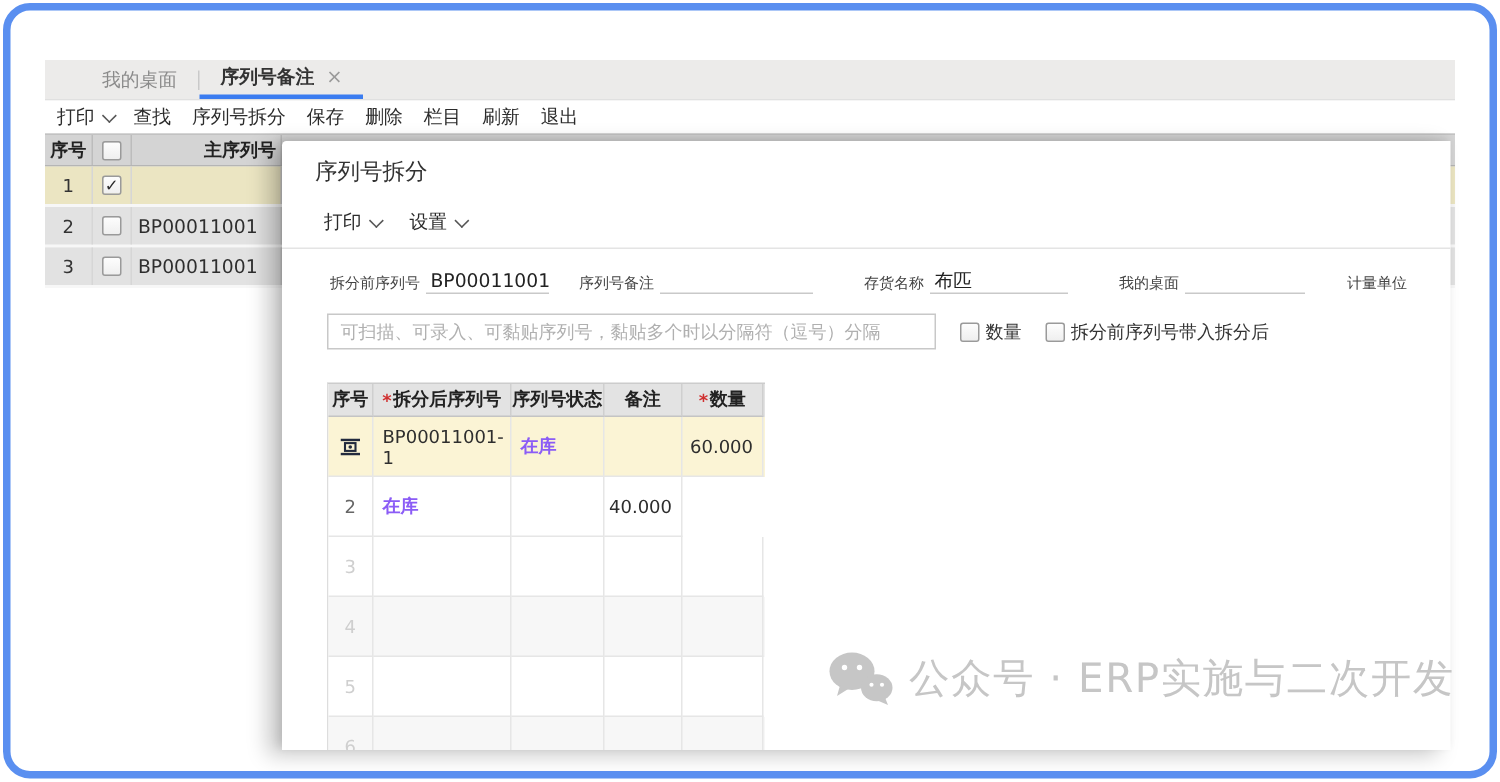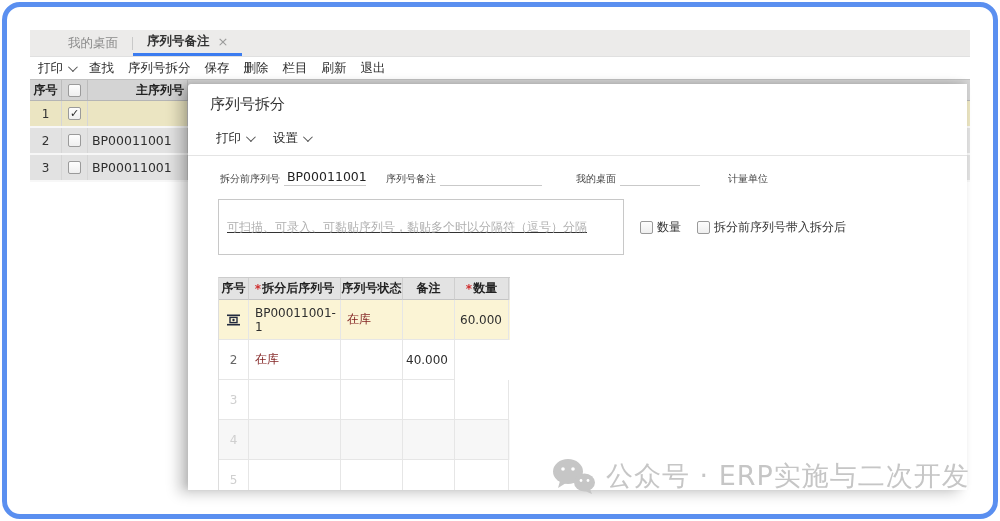--- a/index.html
+++ b/index.html
@@ -8,21 +8,21 @@
     background:#ffffff;
     font-family:"DejaVu Sans","Liberation Sans",sans-serif;
     -webkit-font-smoothing:antialiased;
   }
   
   .blue-frame{
     position:absolute;inset:2px;border:5px solid #5a8ff0;border-radius:18px;
     pointer-events:none;z-index:50;
   }
   .app{
-    position:absolute;left:30px;top:30px;width:940px;height:460px;
+    position:absolute;left:30px;top:40px;width:940px;height:460px;
     font-size:12px;color:#333;
   }
   
   .tabbar{
     height:26px;background:#ecebea;display:flex;align-items:stretch;
     padding-left:24px;border-bottom:1px solid #e0e0e0;
   }
   .tab{display:flex;align-items:center;padding:0 14px;color:#8a8a8a;font-size:12.5px;cursor:default;}
   .tab-divider{width:1px;height:13px;background:#c9c9c9;align-self:center;}
   .tab.active{color:#333;font-weight:bold;border-bottom:3px solid #3b7cf0;padding-bottom:0;}
@@ -70,50 +70,50 @@
   .dlg-sep{border-bottom:1px solid #e4e4e4;margin-top:8px;}
   .dlg-fields{display:flex;align-items:flex-end;padding-left:32px;margin-top:13px;white-space:nowrap;}
   .fld{display:flex;align-items:flex-end;}
   .fld label{font-size:10px;color:#444;margin-right:4px;}
   .fld .val{
     display:inline-block;border-bottom:1px solid #c9c9c9;font-size:12.5px;color:#222;
     padding:0 3px 1px 3px;height:15px;line-height:15px;
   }
   .scan-row{display:flex;align-items:center;padding-left:30px;margin-top:13px;}
   .scan-input{
-    width:388px;height:22px;border:1px solid #c8c8c8;font-size:12px;padding:16px 8px;
-    color:#333;outline:none;font-family:inherit;text-decoration:underline;
+    width:388px;height:22px;border:1px solid #c8c8c8;font-size:12px;padding:0 8px;
+    color:#333;outline:none;font-family:inherit;
   }
   .scan-input::placeholder{color:#b0b0b0;}
   .opt{display:flex;align-items:center;gap:4px;margin-left:16px;font-size:12px;color:#333;}
   
   .grid{margin:22px 0 0 30px;width:291px;border-left:1px solid #ddd;border-top:1px solid #ccc;}
   .g-row{display:grid;grid-template-columns:30px 92px 62px 52px 54px;}
   .g-head{height:22px;background:#e3e3e3;font-weight:bold;color:#222;}
   .g-head > div{
     display:flex;align-items:center;justify-content:center;
     border-right:1px solid #cfcfcf;border-bottom:1px solid #c4c4c4;font-size:12px;
   }
   .req{color:#d03030;margin-right:1px;font-weight:bold;}
   .g-body{height:40px;background:#fff;}
   .g-body > div{
     display:flex;align-items:center;border-right:1px solid #e6e6e6;border-bottom:1px solid #e6e6e6;
     font-size:12px;overflow:hidden;
   }
   .g-body .c-no{justify-content:center;color:#666;}
   .g-body .c-serial{padding-left:6px;color:#2e2e2e;}
-  .g-body .c-status{padding-left:6px;color:#7f1d1d;}
+  .g-body .c-status{padding-left:6px;color:#8b5cf6;font-weight:bold;}
   .g-body .c-qty{justify-content:flex-end;padding-right:6px;color:#2e2e2e;}
   .g-body.highlight{background:#fbf4d5;}
   .g-body.alt{background:#f7f7f7;}
   .g-body.empty .c-no{color:#cfcfcf;}
   .cur-icon{display:block;}
   
   .watermark{
-    position:absolute;left:552px;top:458px;display:flex;align-items:center;gap:10px;
+    position:absolute;left:552px;top:434px;display:flex;align-items:center;gap:10px;
     color:#c6c6c6;font-size:27px;letter-spacing:1px;z-index:40;white-space:nowrap;
   }
 </style>
 </head>
 <body>
 
 <div class="app">
 
   <div class="tabbar">
     <div class="tab">
@@ -205,20 +205,24 @@
     <div class="dlg-sep"></div>
 
     <div class="dlg-fields">
       <span class="fld">
         <label>拆分前序列号</label>
         <span class="val" style="width:76px;">BP00011001</span>
       </span>
       <span class="fld" style="margin-left:20px;">
         <label>序列号备注</label>
         <span class="val" style="width:96px;"></span>
+      </span>
+      <span class="fld" style="margin-left:34px;">
+        <label>存货名称</label>
+        <span class="val" style="width:86px;">布匹</span>
       </span>
       <span class="fld" style="margin-left:34px;">
         <label>我的桌面</label>
         <span class="val" style="width:74px;"></span>
       </span>
       <span class="fld" style="margin-left:28px;">
         <label>计量单位</label>
       </span>
     </div>
 

